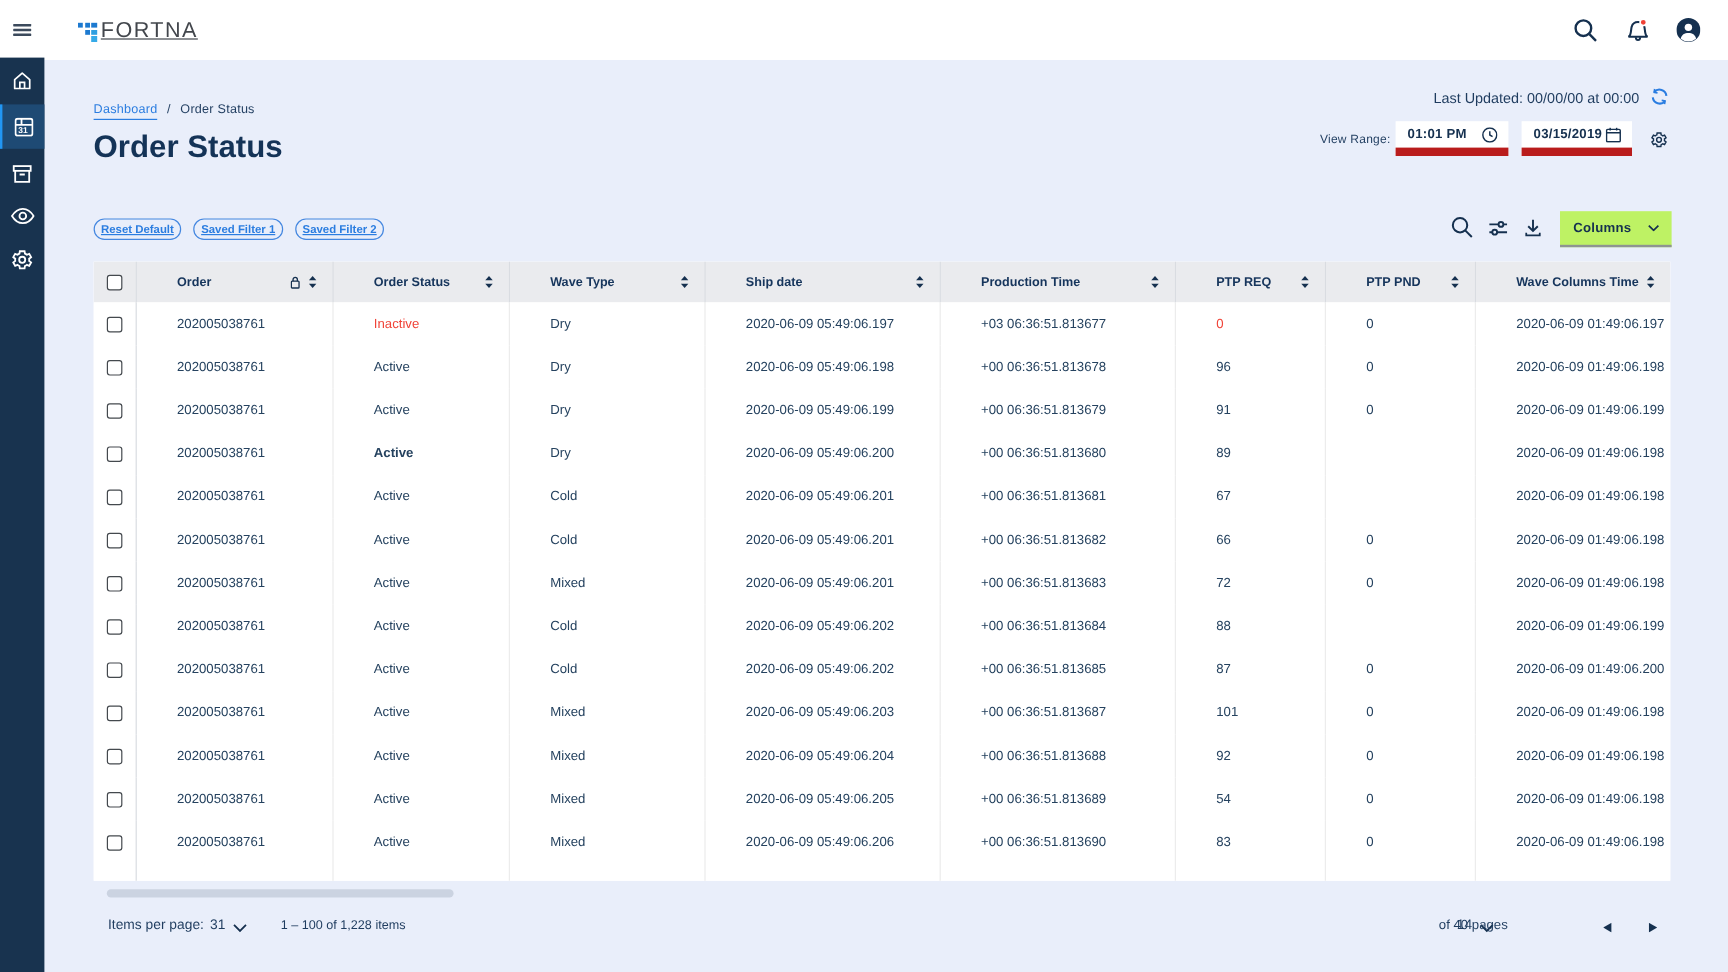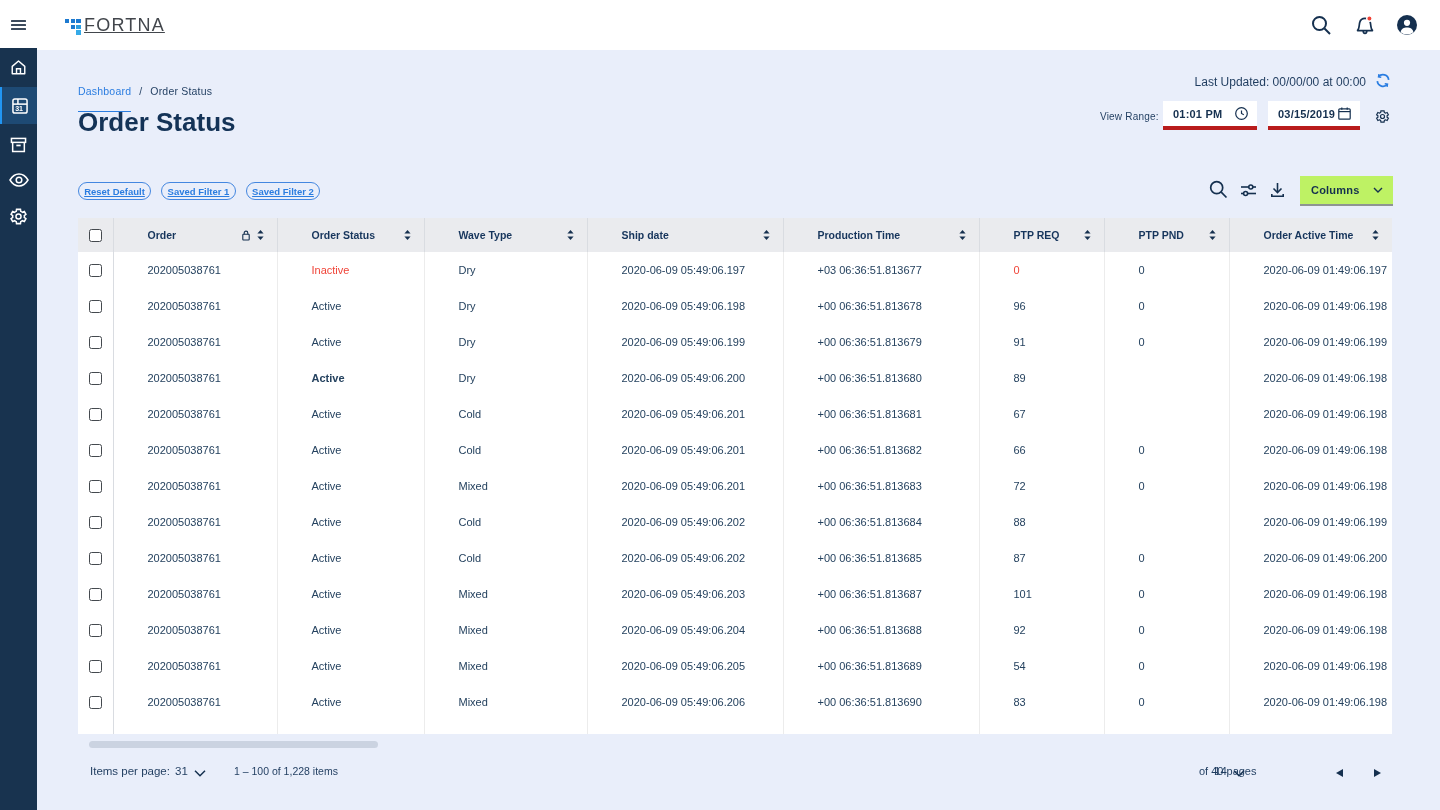--- a/index.html
+++ b/index.html
@@ -15,27 +15,27 @@
 .logo i { position:absolute; width:4.4px; height:4.4px; background:#1d7ad0; }
 .logotext { position:absolute; left:84px; top:15px; font-size:18px; letter-spacing:1.2px; color:#42464c; font-weight:normal;text-decoration:underline; }
 
 
 .sidebar { position:absolute; top:48px; left:0; width:37px; height:762px; background:#18334f; z-index:30; }
 .sideitem { width:37px; height:37px; display:flex; align-items:center; justify-content:center; }
 .sideitem.active { background:#1e4a74; border-left:2.5px solid #2196f3; }
 
 
 .crumb { position:absolute; left:78px; top:85px; font-size:10.5px; letter-spacing:0.2px; }
-.crumb a { color:#2b7de0; text-decoration:none; border-bottom:1.5px solid #2b7de0; padding-bottom:14px;}
+.crumb a { color:#2b7de0; text-decoration:none; border-bottom:1.5px solid #2b7de0; padding-bottom:2px;}
 .crumb span { color:#1f3c5f; }
 .h1 { position:absolute; left:78px; top:107px; font-size:26px; font-weight:bold; color:#143357; letter-spacing:0px; }
 .lastupd { position:absolute; top:75px; right:74px; font-size:12px; color:#1f3c5f; letter-spacing:0px; }
 .refresh { position:absolute; top:72px; left:1375px; }
 .viewrange { position:absolute; top:111px; left:1100px; font-size:10px; color:#1f3c5f; letter-spacing:0.2px;}
-.inputbox { position:absolute; top:101px; height:29px; background:#fff; border-bottom:4px solid #b91c1c; display:flex; align-items:center; justify-content:space-between; padding:0 9px 0 10px; white-space:nowrap; }
+.inputbox { position:absolute; top:101px; height:29px; background:#fff; border-bottom:7px solid #b91c1c; display:flex; align-items:center; justify-content:space-between; padding:0 9px 0 10px; white-space:nowrap; }
 .inputbox .txt { font-weight:bold; font-size:11px; color:#15304f; letter-spacing:0.2px; }
 .gear-top { position:absolute; top:109px; left:1375px; }
 
 
 .pill { position:absolute; top:182px; height:18px; border:1.3px solid #4487e0; border-radius:9px; color:#2b7de0; font-size:9.5px; font-weight:bold; letter-spacing:0px; display:flex; align-items:center; justify-content:center; background:transparent; white-space:nowrap;text-decoration:underline; }
 .tbico { position:absolute; top:180px; }
 .colsel { position:absolute; top:176px; left:1300px; width:93px; height:30px; background:#bef264; border-bottom:2px solid #8e9492; display:flex; align-items:center; justify-content:space-between; padding:0 10px 0 11px; }
 .colsel .lab { font-size:11px; font-weight:bold; color:#15304f; letter-spacing:0.2px; }
 
 
@@ -266,21 +266,21 @@
             <div class="hflex">
               <span>PTP PND</span>
               <svg class="sorticon" width="7" height="10" viewBox="0 0 7 10">
                 <path d="M3.5 0 L6.6 3.6 L0.4 3.6 Z" fill="#15304f"></path>
                 <path d="M3.5 10 L0.4 6.4 L6.6 6.4 Z" fill="#15304f"></path>
               </svg>
             </div>
           </th>
   <th>
             <div class="hflex">
-              <span>Order Active Time</span>
+              <span>Wave Columns Time</span>
               <svg class="sorticon" width="7" height="10" viewBox="0 0 7 10">
                 <path d="M3.5 0 L6.6 3.6 L0.4 3.6 Z" fill="#15304f"></path>
                 <path d="M3.5 10 L0.4 6.4 L6.6 6.4 Z" fill="#15304f"></path>
               </svg>
             </div>
           </th>
 </tr>
 <tr>
           <td class="cbcol"><span class="cb"></span></td>
           <td>202005038761</td>

